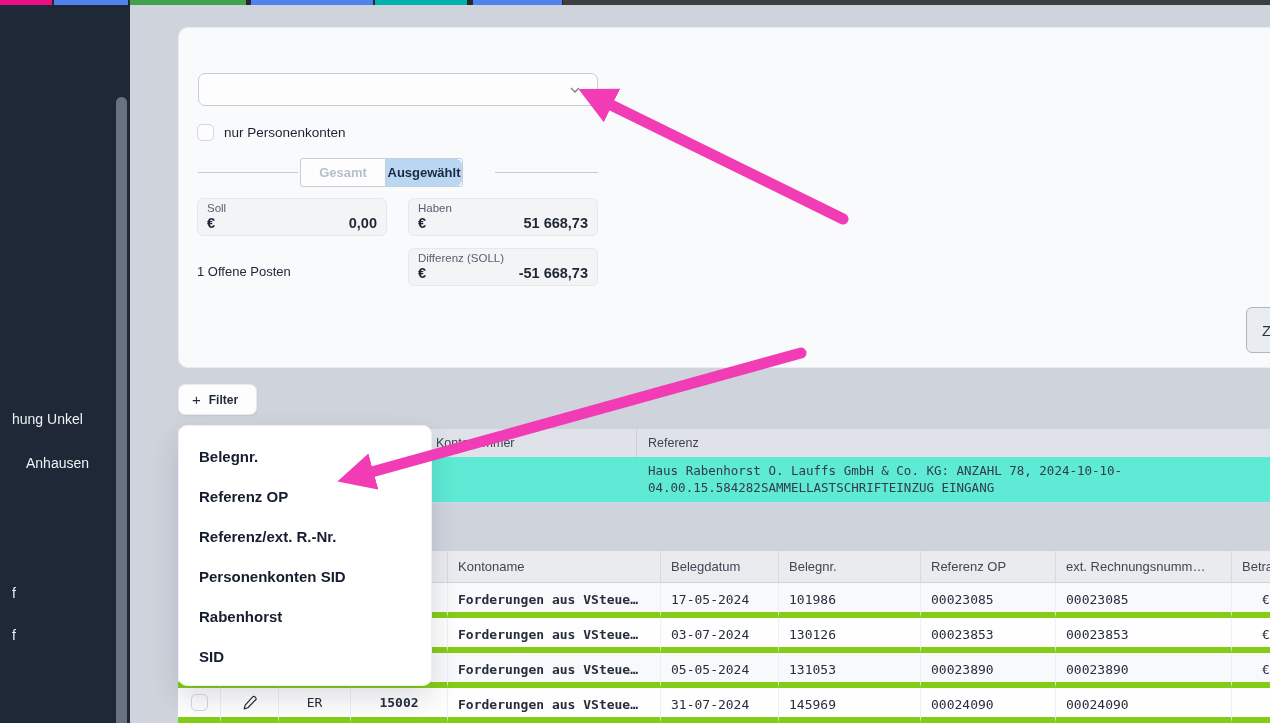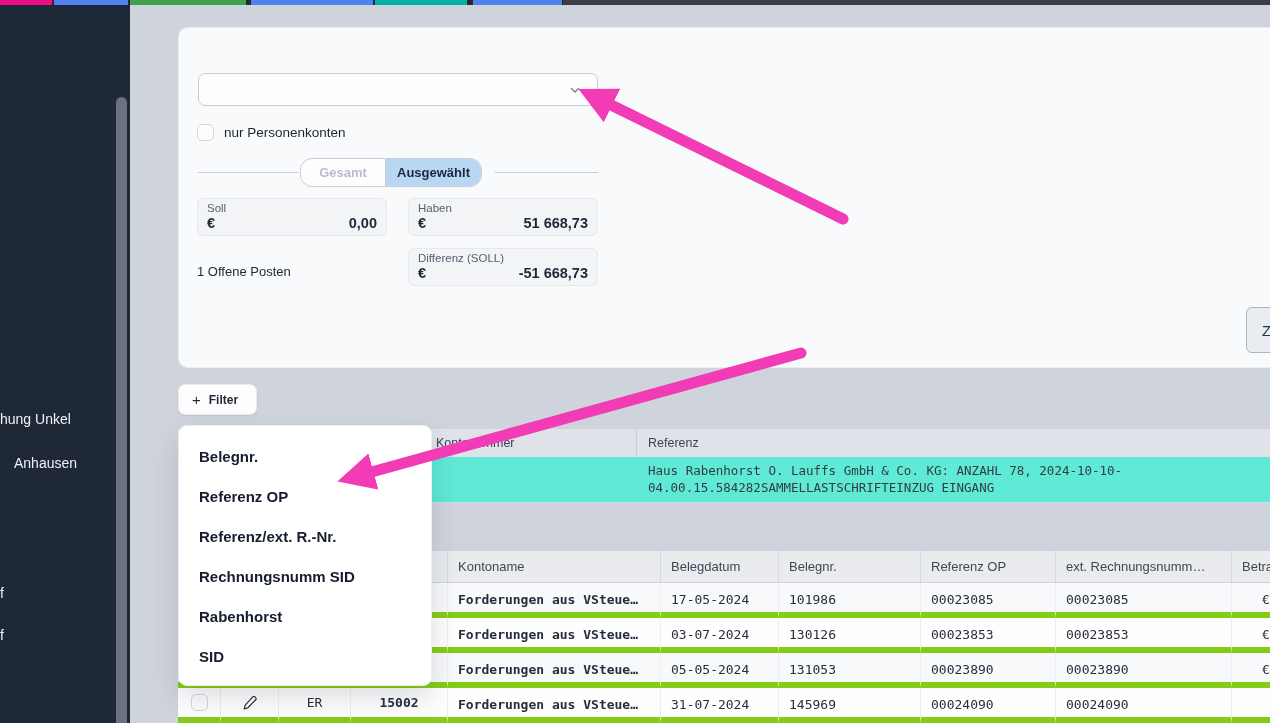--- a/index.html
+++ b/index.html
@@ -8,41 +8,41 @@
   .screen { position:relative; width:1270px; height:723px; overflow:hidden; }
   .abs { position:absolute; }
   .mono { font-family:"DejaVu Sans Mono", monospace; }
 
   
   .tabstrip-bg { left:0; top:0; width:1270px; height:5px; background:#26282c; }
   .tabseg { top:0; height:5px; }
 
   
   .sidebar { left:0; top:5px; width:130px; height:718px; background:#1f2836; }
-  .sb-text { color:#eef1f6; font-size:14px; font-weight:500; white-space:nowrap; }
+  .sb-text { color:#eef1f6; font-size:14px; font-weight:500; white-space:nowrap;margin-left:12px; }
   .sb-thumb { left:116px; top:92px; width:11px; height:626px; background:#6a7280;
               border-radius:6px 6px 0 0; }
 
   
   .content-bg { left:130px; top:5px; width:1140px; height:718px; background:#cfd4dc; }
 
   
   .panel { left:178px; top:27px; width:1092px; height:341px; background:#f8fafb;
            border:1px solid #eaecf0; border-right:none; border-radius:10px 0 0 10px; }
   .panel-label { left:20px; top:20px; font-size:13.5px; color:#1c2434; font-weight:500;margin-top:32px; }
   .select { left:19px; top:45px; width:400px; height:33px; background:#fdfdfe;
             border:1px solid #c8ccd4; border-radius:7px; cursor:pointer; }
   .select svg { position:absolute; right:14px; top:8px; }
   .cbx { width:17px; height:17px; background:#fdfdfe; border:1px solid #d3d7de;
          border-radius:5px; cursor:pointer; }
   .chk-box { left:18px; top:96px; }
   .chk-label { left:45px; top:97px; font-size:13.5px; color:#1c2434; }
   .toggle-line { top:144px; height:1px; background:#c7ccd4; }
-  .pill { left:121px; top:130px; width:182px; height:29px; border:1px solid #c9cdd5;
-          border-radius:12px; display:flex; overflow:hidden; background:#fdfdfe; }
+  .pill { left:121px; top:130px; width:163px; height:29px; border:1px solid #c9cdd5;
+          border-radius:3px; display:flex; overflow:hidden; background:#fdfdfe; }
   .pill-seg { height:100%; display:flex; align-items:center; justify-content:center;
               font-size:13px; font-weight:600; cursor:pointer; }
   .pill-gesamt { width:85px; color:#b7bec9; border-right:1px solid #c9cdd5; }
   .pill-ausgewaehlt { flex:1; color:#1d2840; border-radius:0 6px 6px 0; }
   .statbox { width:190px; background:#f3f4f6; border:1px solid #e5e8ec; border-radius:6px;
              padding:3px 9px 4px 9px; }
   .statbox .sb-label { font-size:11.5px; color:#57606f; }
   .statbox .sb-vals { display:flex; justify-content:space-between; margin-top:1px;
                       font-size:14.5px; font-weight:600; color:#1f2737; }
   .offene { left:18px; top:236px; font-size:13px; color:#222a3a; }
@@ -243,21 +243,21 @@
     <div class="cell c6 mono link">145969</div>
     <div class="cell c7 mono">00024090</div>
     <div class="cell c8 mono">00024090</div>
     <div class="cell c9 mono betrag"></div>
   </div>
 
   <div class="abs dropdown">
     <div class="dd-item">Belegnr.</div>
     <div class="dd-item">Referenz OP</div>
     <div class="dd-item">Referenz/ext. R.-Nr.</div>
-    <div class="dd-item">Rechnungsnumm SID</div>
+    <div class="dd-item">Personenkonten SID</div>
     <div class="dd-item">Rabenhorst</div>
     <div class="dd-item">SID</div>
   </div>
 
   <svg class="abs arrows" viewBox="0 0 1270 723">
     <defs>
       <marker id="ah" viewBox="0 0 4 4" refX="0.6" refY="2" markerWidth="3.4" markerHeight="3.4" orient="auto">
         <path d="M0,0 L4,2 L0,4 Z" style="fill: rgb(242, 60, 182);"></path>
       </marker>
     </defs>

